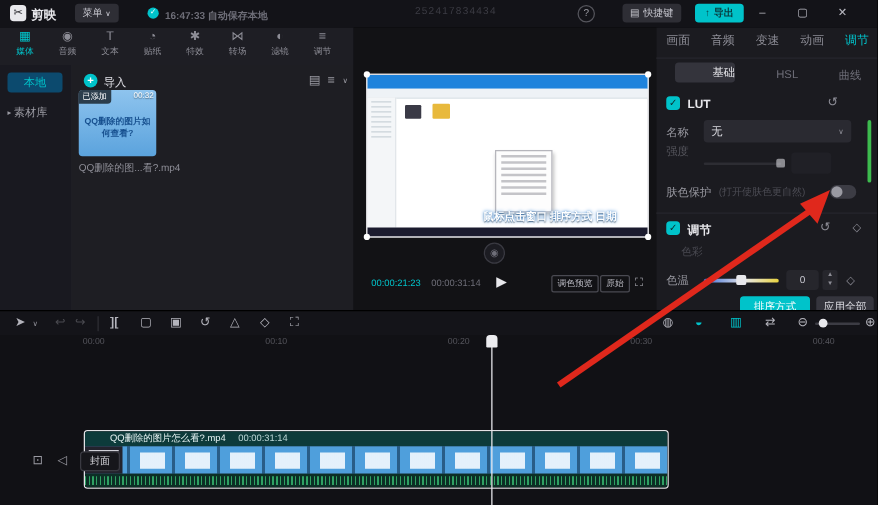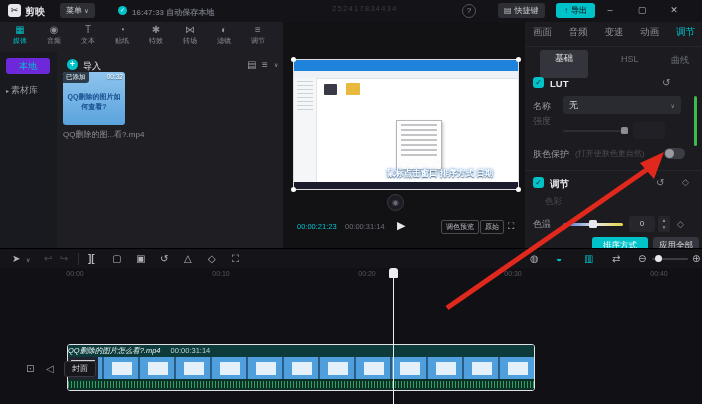--- a/index.html
+++ b/index.html
@@ -79,21 +79,21 @@
     <div class="mtab" style="left:38px;"><span class="g">◉</span><span>音频</span></div>
     <div class="mtab" style="left:72px;"><span class="g">T</span><span>文本</span></div>
     <div class="mtab" style="left:106px;"><span class="g">◔</span><span>贴纸</span></div>
     <div class="mtab" style="left:140px;"><span class="g">✱</span><span>特效</span></div>
     <div class="mtab" style="left:174px;"><span class="g">⋈</span><span>转场</span></div>
     <div class="mtab" style="left:208px;"><span class="g">◐</span><span>滤镜</span></div>
     <div class="mtab" style="left:242px;"><span class="g">≡</span><span>调节</span></div>
   </div>
 
   <div class="abs sidebar">
-    <div class="abs" style="left:6px;top:6px;width:44px;height:16px;background:#6d28d9;border-radius:3px;color:#00c3ca;font-size:9px;text-align:center;line-height:16px;">本地</div>
+    <div class="abs" style="left:6px;top:6px;width:44px;height:16px;background:#0c4a6e;border-radius:3px;color:#00c3ca;font-size:9px;text-align:center;line-height:16px;">本地</div>
     <div class="abs row" style="left:6px;top:32px;font-size:9px;color:#9a9aa2;gap:2px;">
         <span style="font-size:6px;">▸</span>
         <span>素材库</span>
       </div>
   </div>
 
   <div class="abs mediapanel">
     <span class="abs" style="left:10px;top:7px;width:11px;height:11px;background:#00c3ca;border-radius:50%;color:#fff;font-size:9px;font-weight:bold;text-align:center;line-height:11px;">+</span>
     <span class="abs" style="left:26px;top:8px;font-size:9px;color:#e0e0e6;">导入</span>
     <span class="abs ico" style="left:190px;top:8px;">▤</span>
@@ -161,21 +161,21 @@
 
     <div class="abs row" style="left:8px;top:4px;width:162px;justify-content:space-between;">
       <span class="rtab">画面</span>
       <span class="rtab">音频</span>
       <span class="rtab">变速</span>
       <span class="rtab">动画</span>
       <span class="rtab on">调节</span>
     </div>
     <div class="abs" style="left:0;top:24px;width:177px;height:1px;background:#26262c;"></div>
 
-    <div class="abs" style="left:15px;top:28px;width:48px;height:28px;background:#34343c;border-radius:3px;color:#e8e8ec;font-size:9px;text-align:center;line-height:16px;">基础</div>
+    <div class="abs" style="left:15px;top:28px;width:48px;height:16px;background:#34343c;border-radius:3px;color:#e8e8ec;font-size:9px;text-align:right;line-height:16px;">基础</div>
     <span class="abs" style="left:96px;top:32px;font-size:9px;color:#6e6e78;">HSL</span>
     <span class="abs" style="left:146px;top:32px;font-size:9px;color:#6e6e78;">曲线</span>
 
     <span class="abs chk" style="left:8px;top:55px;">✓</span>
     <span class="abs" style="left:25px;top:56px;font-size:9.5px;font-weight:bold;color:#e8e8ec;">LUT</span>
     <span class="abs" style="left:137px;top:55px;font-size:10px;color:#8d8d96;">↺</span>
 
     <span class="abs" style="left:8px;top:78px;font-size:9px;color:#9a9aa2;">名称</span>
     <div class="abs row" style="left:38px;top:74px;width:118px;height:18px;background:#2a2a31;border-radius:3px;padding:0 6px;justify-content:space-between;box-sizing:border-box;">
       <span style="font-size:9px;color:#d8d8de;">无</span>
@@ -249,21 +249,21 @@
       <span class="rulerlabel" style="left:367px;">00:20</span>
       <span class="rulerlabel" style="left:513px;">00:30</span>
       <span class="rulerlabel" style="left:659px;">00:40</span>
     </div>
 
     <span class="abs ico" style="left:26px;top:96px;">⊡</span>
     <span class="abs ico" style="left:46px;top:96px;">◁</span>
 
     <div class="abs" style="left:68px;top:77px;width:466px;height:45px;outline:1px solid #e2e2e6;border-radius:2px;overflow:hidden;">
       <div class="abs" style="left:0;top:0;width:466px;height:12px;background:#0d3b3b;color:#e8f4f4;font-size:7.5px;line-height:12px;white-space:nowrap;">
-        <span style="margin-left:0;font-style:italic;">QQ删除的图片怎么看?.mp4</span>
+        <span style="margin-left:20px;">QQ删除的图片怎么看?.mp4</span>
         <span style="margin-left:8px;color:#bcd6d6;">00:00:31:14</span>
       </div>
       <div class="abs filmstrip" style="left:0;top:12px;width:466px;height:22px;"></div>
       <div class="abs" style="left:0;top:12px;width:30px;height:22px;background:#23232d;">
         <div class="thline" style="background:#cfcfd6;"></div>
           <div class="thline" style="background:#cfcfd6;"></div>
           <div class="thline" style="background:#cfcfd6;"></div>
       </div>
       <div class="abs wave" style="left:0;top:34px;width:466px;height:11px;"></div>
     </div>

